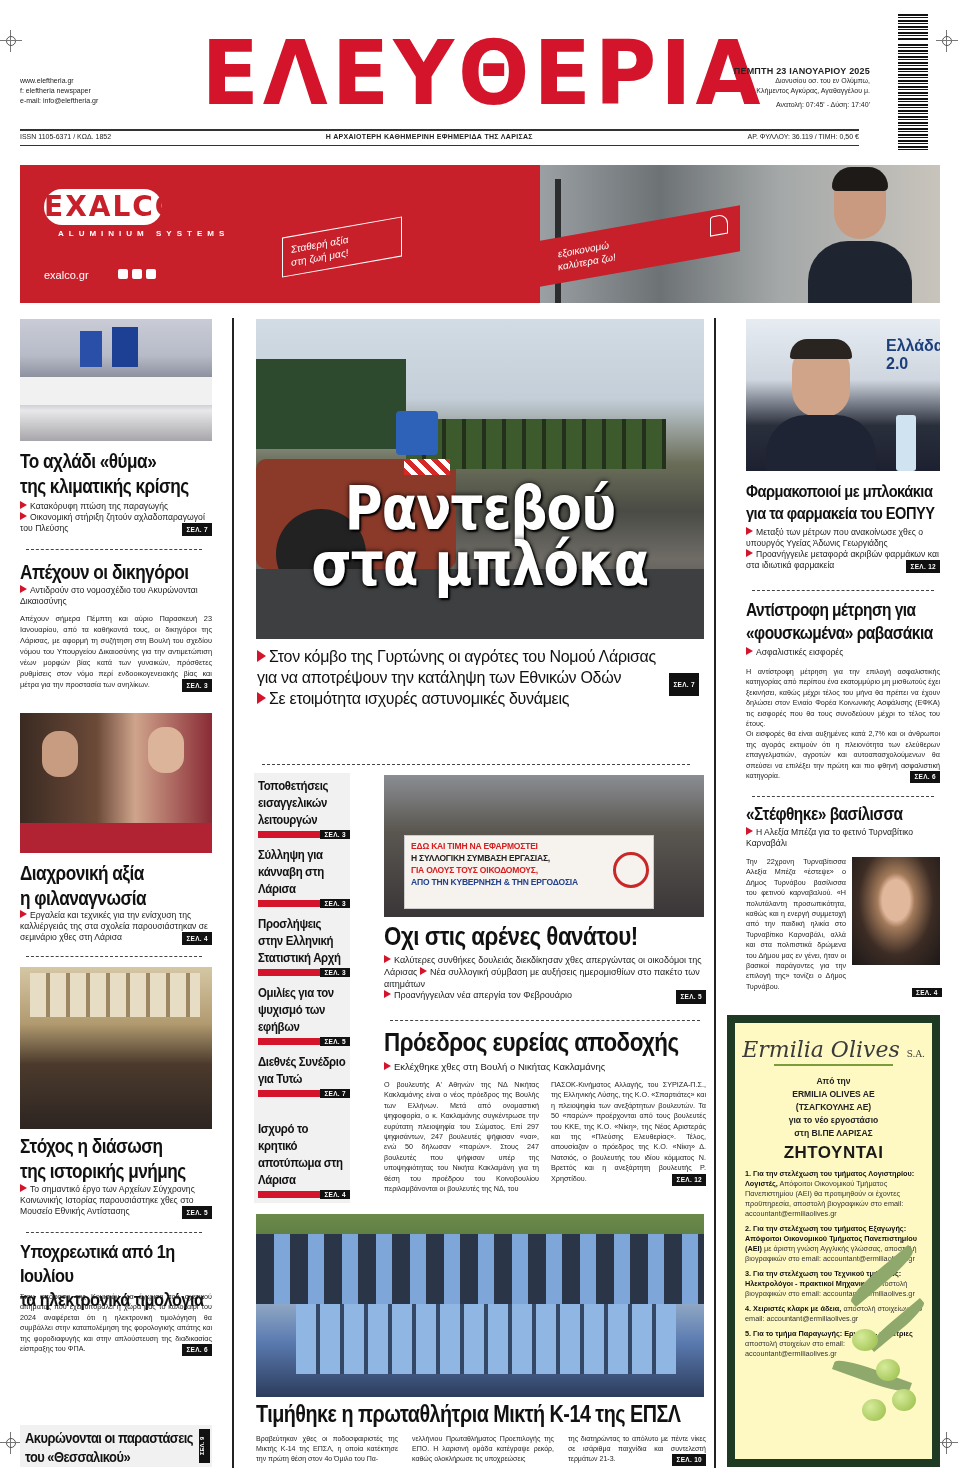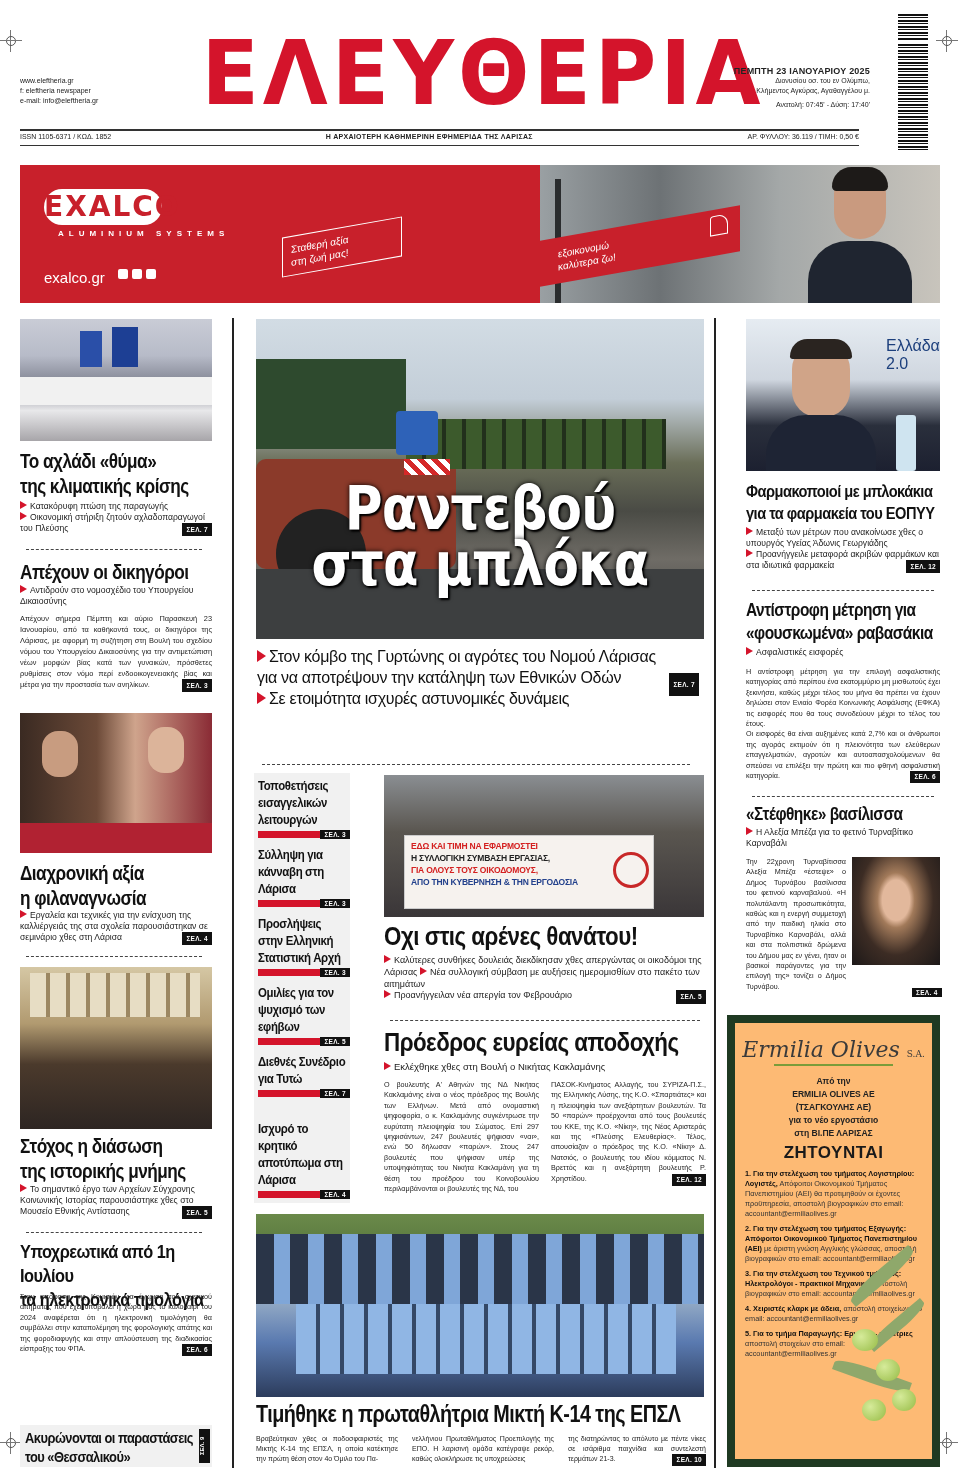--- a/index.html
+++ b/index.html
@@ -15,21 +15,21 @@
 .dateblk .d{font-size:9px;font-weight:bold;letter-spacing:.2px}
 .barcode{left:898px;top:24px;width:30px;height:126px;background:repeating-linear-gradient(180deg,#111 0 2px,#fff 2px 3px,#111 3px 4px,#fff 4px 6px)}
 .barcode.top{height:26px;top:14px}
 .rule1{left:20px;top:129px;width:839px;height:2px;background:#333}
 .rule2{left:20px;top:145px;width:839px;height:1px;background:#333}
 .strip{left:20px;top:133px;width:839px;font-size:7px;display:flex;justify-content:space-between;color:#222}
 .strip .mid{font-weight:bold;letter-spacing:.3px}
 .ad{left:20px;top:165px;width:920px;height:138px;background:#c8202b;overflow:hidden}
 .ad .logo{position:absolute;left:24px;top:24px;width:118px;height:36px;background:#fff;border-radius:18px;color:#c8202b;font-weight:bold;font-size:28px;text-align:center;line-height:36px;letter-spacing:2px;font-family:"DejaVu Sans",sans-serif}
 .ad .sys{position:absolute;left:38px;top:64px;color:#fff;font-size:8px;letter-spacing:5px;font-weight:bold}
-.ad .url{position:absolute;left:24px;top:104px;color:#fff;font-size:15px}
+.ad .url{position:absolute;left:24px;top:104px;color:#fff;font-size:11px}
 .ad .soc{position:absolute;left:98px;top:104px;display:flex;gap:4px}
 .ad .soc span{width:10px;height:10px;background:#fff;border-radius:2px}
 .ad .slogan1{position:absolute;left:262px;top:62px;width:120px;height:40px;border:1.5px solid #fff;transform:skewY(-10deg);color:#fff;font-size:10px;padding:6px 8px;line-height:13px}
 .ad .photo{position:absolute;left:520px;top:0;width:400px;height:138px;background:linear-gradient(90deg,#9aa0a3 0%,#6d7275 30%,#a4a8a8 60%,#c8c4bc 100%)}
 .ad .frame{position:absolute;left:535px;top:14px;width:6px;height:124px;background:#2a2c2e}
 .ad .slogan2{position:absolute;left:520px;top:58px;width:200px;height:46px;background:#c8202b;transform:skewY(-10deg);color:#fff;font-size:10px;line-height:13px;padding:10px 18px}
 .ad .man{position:absolute;left:780px;top:6px;width:120px;height:132px}
 .ad .man .head{position:absolute;left:34px;top:0;width:52px;height:68px;background:#c99a7f;border-radius:26px 26px 30px 30px}
 .ad .man .hair{position:absolute;left:32px;top:-4px;width:56px;height:24px;background:#1d1a18;border-radius:26px 26px 6px 6px}
 .ad .man .body{position:absolute;left:8px;top:70px;width:104px;height:70px;background:#1f2530;border-radius:40px 40px 0 0}
@@ -43,21 +43,21 @@
 .sel{display:inline-block;background:#111;color:#fff;font-size:6.5px;font-weight:bold;padding:1px 4px;letter-spacing:.3px;float:right}
 .dash{position:absolute;height:0;border-top:1px dashed #444}
 .short{position:absolute;left:258px;width:92px}
 .short .t{font-weight:bold;font-size:13px;line-height:17px;letter-spacing:-.4px;transform:scaleX(.88);transform-origin:left top;width:112%}
 .short .rb{height:7px;background:#d4142b;margin-top:3px;position:relative}
 .short .rb .sel{position:absolute;right:0;top:-1px}
 .hero-title{position:absolute;left:256px;top:480px;width:448px;text-align:center;color:#fff;font-weight:bold;font-size:60px;line-height:56px;letter-spacing:-1px;text-shadow:0 0 6px #000,2px 2px 2px #000;font-family:"DejaVu Sans",sans-serif;transform:scaleX(.86)}
 .hero-bul{font-size:16px;line-height:21px;color:#111;letter-spacing:-.3px}
 .hero-bul .tri{display:inline-block;width:0;height:0;border-left:9px solid #d4142b;border-top:6px solid transparent;border-bottom:6px solid transparent;margin-right:3px}
 .ermilia{left:727px;top:1015px;width:213px;height:452px;background:#1f3a22;padding:8px}
-.ermilia .in{width:100%;height:100%;background:#fdba74;position:relative;overflow:hidden;text-align:center}
+.ermilia .in{width:100%;height:100%;background:#fef9c3;position:relative;overflow:hidden;text-align:center}
 .erm-logo{font-family:"DejaVu Serif",serif;font-style:italic;font-size:22px;color:#3a3a3a;margin-top:14px}
 .erm-logo small{font-size:9px;font-style:normal}
 .erm-line{height:2px;width:60%;margin:2px auto 8px;background:#7a9c3a}
 .erm-from{font-size:9.5px;line-height:13px;font-weight:bold;color:#222;transform:scaleX(.9)}
 .erm-z{font-size:17px;font-weight:bold;letter-spacing:.5px;margin:4px 0 6px;color:#1a1a1a}
 .erm-list{text-align:left;padding:0 10px;font-size:7.3px;line-height:10px;color:#333}
 .erm-list p{margin-bottom:5px}
 .erm-list b{color:#111}
 .olive{position:absolute;right:-10px;bottom:20px;width:110px;height:180px}
 .olive .leaf{position:absolute;background:#8fa86b;border-radius:50% 0;transform:rotate(-40deg)}
@@ -141,21 +141,21 @@
   <div>της κλιματικής κρίσης</div>
 </div>
 <div class="abs bul" style="left:20px;top:501px;width:192px">
   <div><span class="tri"></span><span>Κατακόρυφη πτώση της παραγωγής</span></div>
   <div><span class="tri"></span><span>Οικονομική στήριξη ζητούν αχλαδοπαραγωγοί του Πλεύσης</span> <span class="sel">ΣΕΛ. 7</span></div>
 </div>
 <div class="dash" style="left:26px;top:549px;width:176px"></div>
 
 <div class="abs h cond" style="left:20px;top:560px;font-size:20px;line-height:24px;width:240px">Απέχουν οι δικηγόροι</div>
 <div class="abs bul" style="left:20px;top:585px;width:180px">
-  <div><span class="tri"></span><span>Αντιδρούν στο νομοσχέδιο του Υπουργείου Δικαιοσύνης</span></div>
+  <div><span class="tri"></span><span>Αντιδρούν στο νομοσχέδιο του Ακυρώνονται Δικαιοσύνης</span></div>
 </div>
 <div class="abs body" style="left:20px;top:613px;width:192px">
   <span>Απέχουν σήμερα Πέμπτη και αύριο Παρασκευή 23 Ιανουαρίου, από τα καθήκοντά τους, οι δικηγόροι της Λάρισας, με αφορμή τη συζήτηση στη Βουλή του σχεδίου νόμου του Υπουργείου Δικαιοσύνης για την αντιμετώπιση νέων μορφών βίας κατά των γυναικών, πρόσθετες ρυθμίσεις στον νόμο περί ενδοοικογενειακής βίας και μέτρα για την προστασία των ανηλίκων.</span> <span class="sel">ΣΕΛ. 3</span>
 </div>
 
 <div class="photo" style="left:20px;top:713px;width:192px;height:140px;background:linear-gradient(90deg,#3a2a22 0%,#6c4a38 40%,#cfa48c 60%,#8a2b35 100%)">
   <div style="position:absolute;left:22px;top:18px;width:36px;height:46px;background:#c89c80;border-radius:16px"></div>
   <div style="position:absolute;left:128px;top:14px;width:36px;height:46px;background:#dcb49a;border-radius:16px"></div>
   <div style="position:absolute;left:0;top:110px;width:192px;height:30px;background:#b12232"></div>
 </div>
@@ -285,21 +285,21 @@
   <div style="position:absolute;left:40px;top:90px;width:380px;height:70px;background:repeating-linear-gradient(90deg,#90b6e4 0 20px,#344866 20px 24px)"></div>
 </div>
 <div class="abs h cond" style="left:256px;top:1400px;font-size:23px;line-height:28px;width:540px">Τιμήθηκε η πρωταθλήτρια Μικτή Κ-14 της ΕΠΣΛ</div>
 <div class="abs body" style="left:256px;top:1434px;width:142px;font-size:7px;line-height:10px">Βραβεύτηκαν χθες οι ποδοσφαιριστές της Μικτής Κ-14 της ΕΠΣΛ, η οποία κατέκτησε την πρώτη θέση στον 4ο Όμιλο του Πα-</div>
 <div class="abs body" style="left:412px;top:1434px;width:142px;font-size:7px;line-height:10px">νελλήνιου Πρωταθλήματος Προεπιλογής της ΕΠΟ. Η λαρισινή ομάδα κατέγραψε ρεκόρ, καθώς ολοκλήρωσε τις υποχρεώσεις</div>
 <div class="abs body" style="left:568px;top:1434px;width:138px;font-size:7px;line-height:10px">
   <span>της διατηρώντας το απόλυτο με πέντε νίκες σε ισάριθμα παιχνίδια και συντελεστή τερμάτων 21-3.</span> <span class="sel">ΣΕΛ. 10</span>
 </div>
 
 <div class="photo" style="left:746px;top:319px;width:194px;height:152px;background:linear-gradient(180deg,#e6ecf2 0%,#cfd6df 40%,#2a2f3c 70%,#1c2030 100%)">
-  <div style="position:absolute;left:140px;top:18px;font-size:16px;font-weight:normal;color:#1c3f7c">Ελλάδα 2.0</div>
+  <div style="position:absolute;left:140px;top:18px;font-size:16px;font-weight:bold;color:#1c3f7c">Ελλάδα 2.0</div>
   <div style="position:absolute;left:46px;top:24px;width:58px;height:74px;background:#d0a488;border-radius:26px"></div>
   <div style="position:absolute;left:44px;top:20px;width:62px;height:20px;background:#2a2420;border-radius:26px 26px 4px 4px"></div>
   <div style="position:absolute;left:20px;top:96px;width:110px;height:60px;background:#1e2434;border-radius:40px 40px 0 0"></div>
   <div style="position:absolute;left:150px;top:96px;width:20px;height:56px;background:#cfe4f0;border-radius:3px"></div>
 </div>
 <div class="abs h cond" style="left:746px;top:481px;font-size:17px;line-height:22px;width:240px">
   <div>Φαρμακοποιοί με μπλοκάκια</div>
   <div>για τα φαρμακεία του ΕΟΠΥΥ</div>
 </div>
 <div class="abs bul" style="left:746px;top:527px;width:194px">

